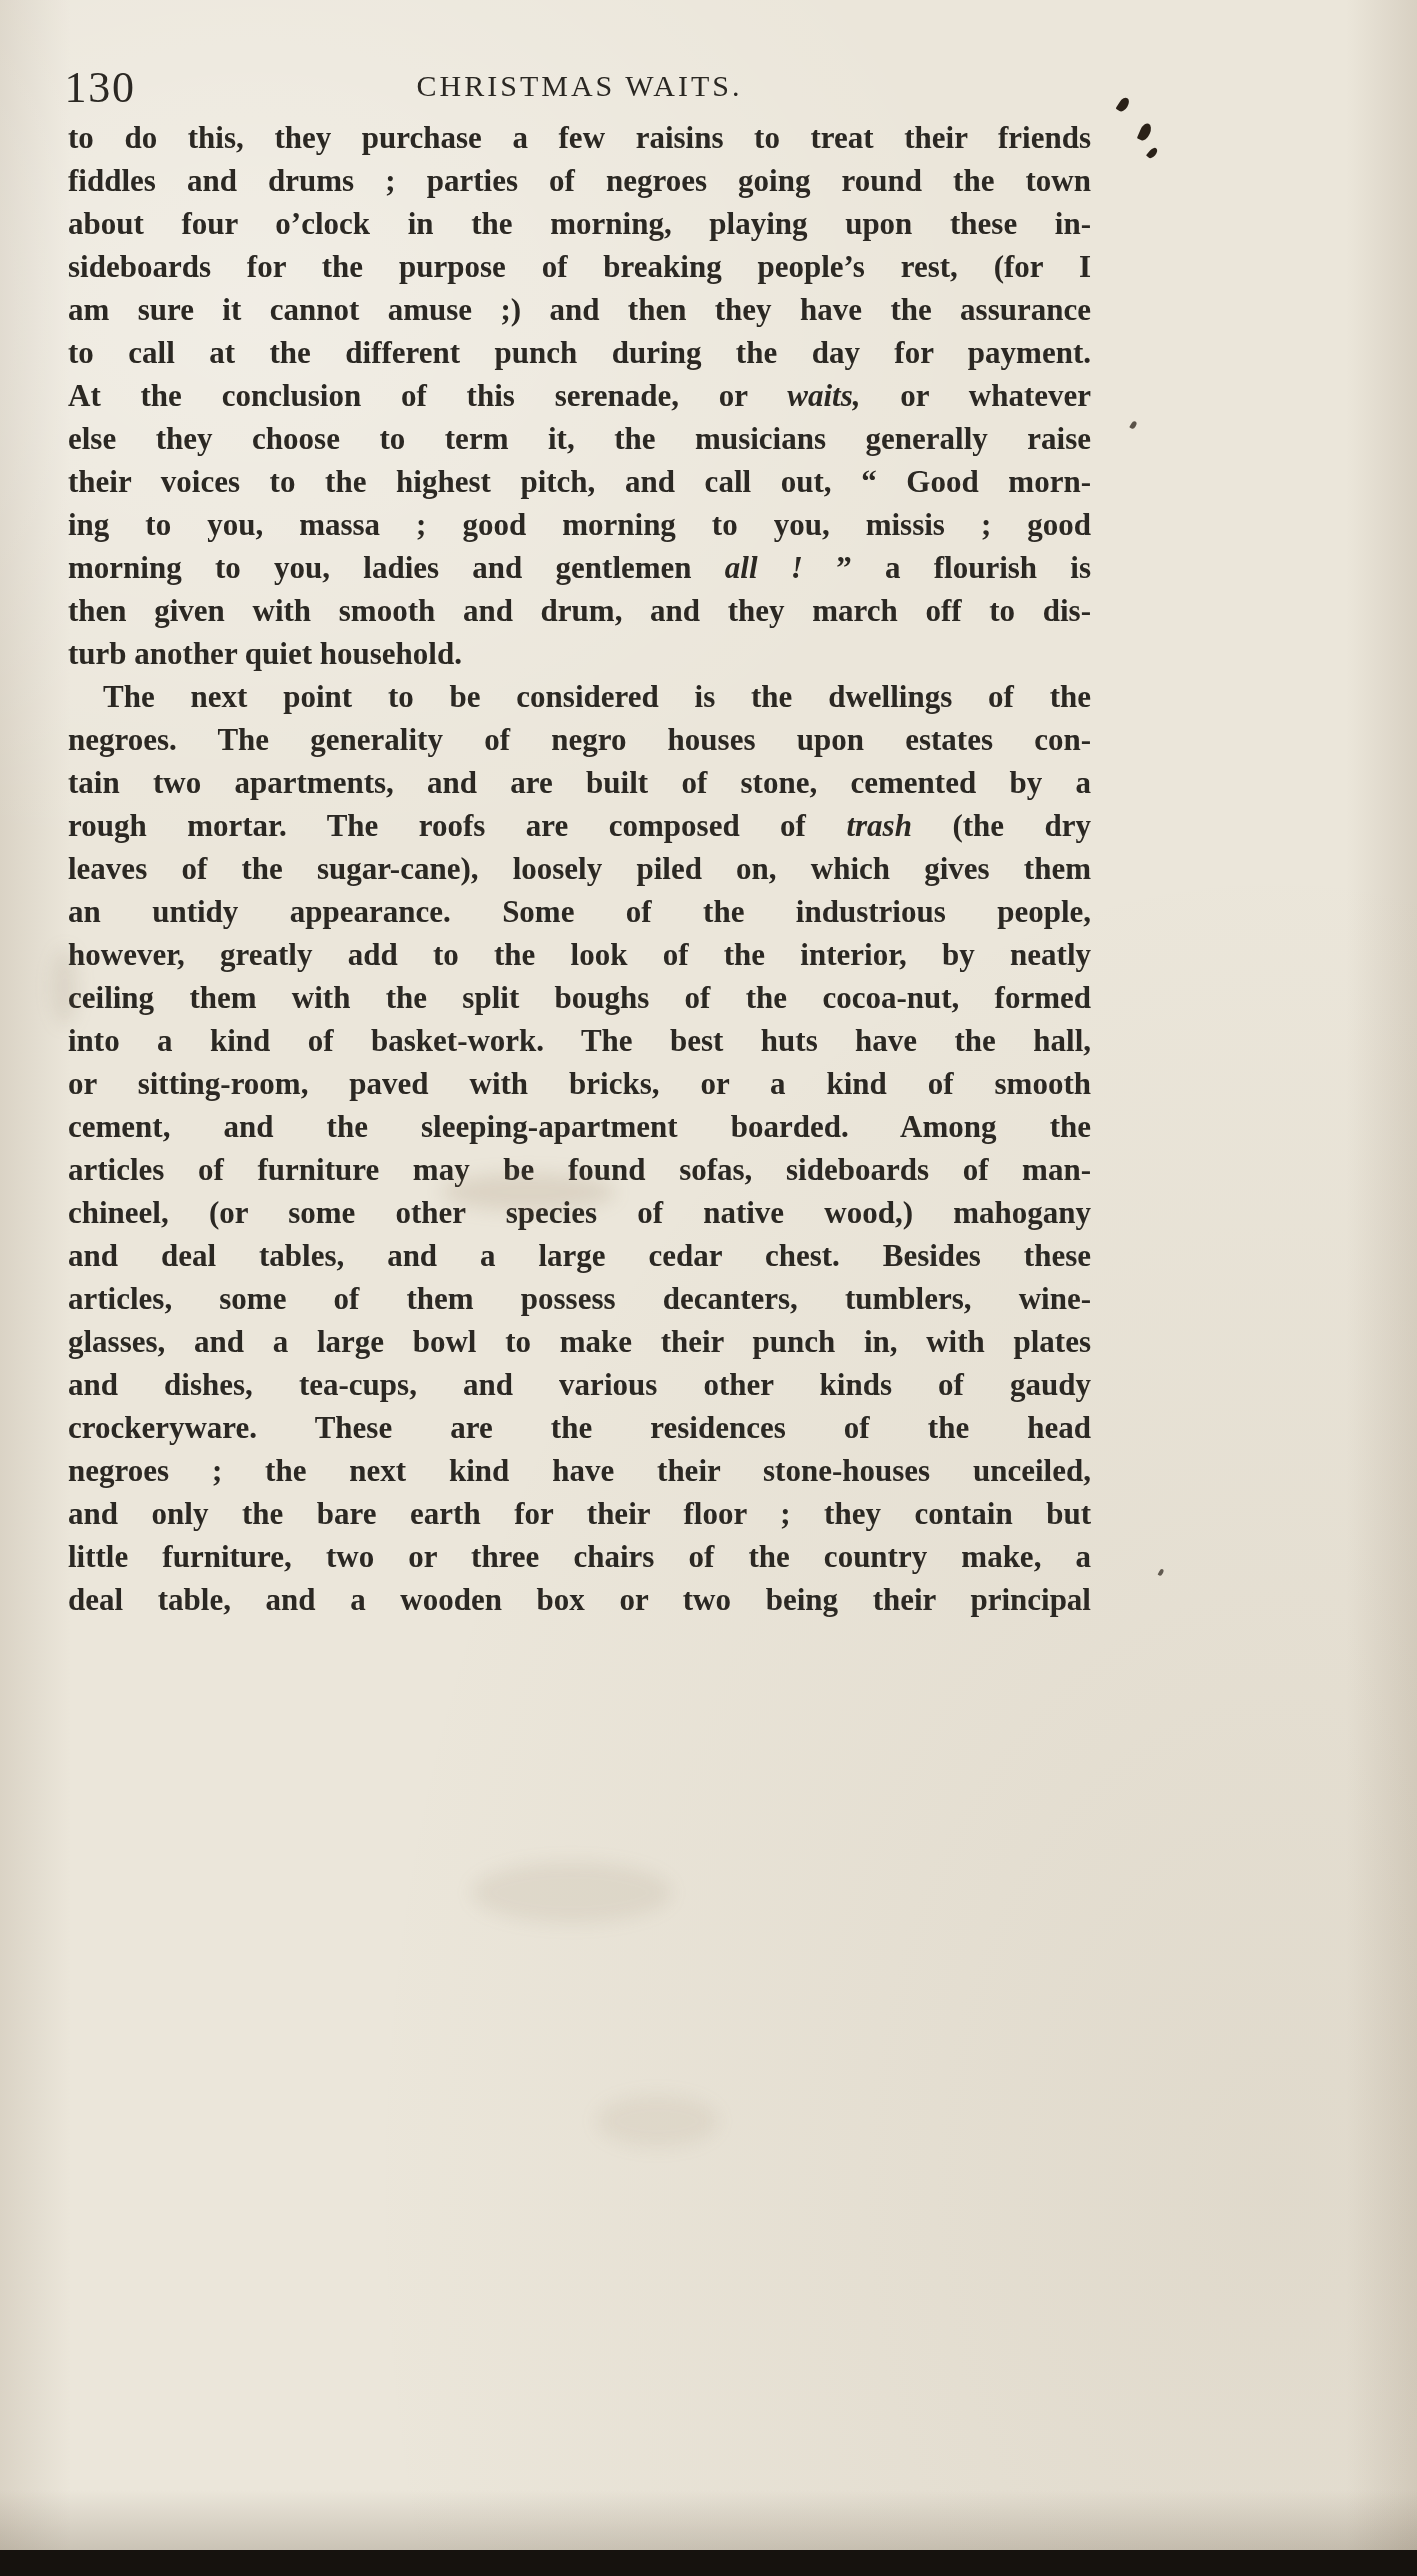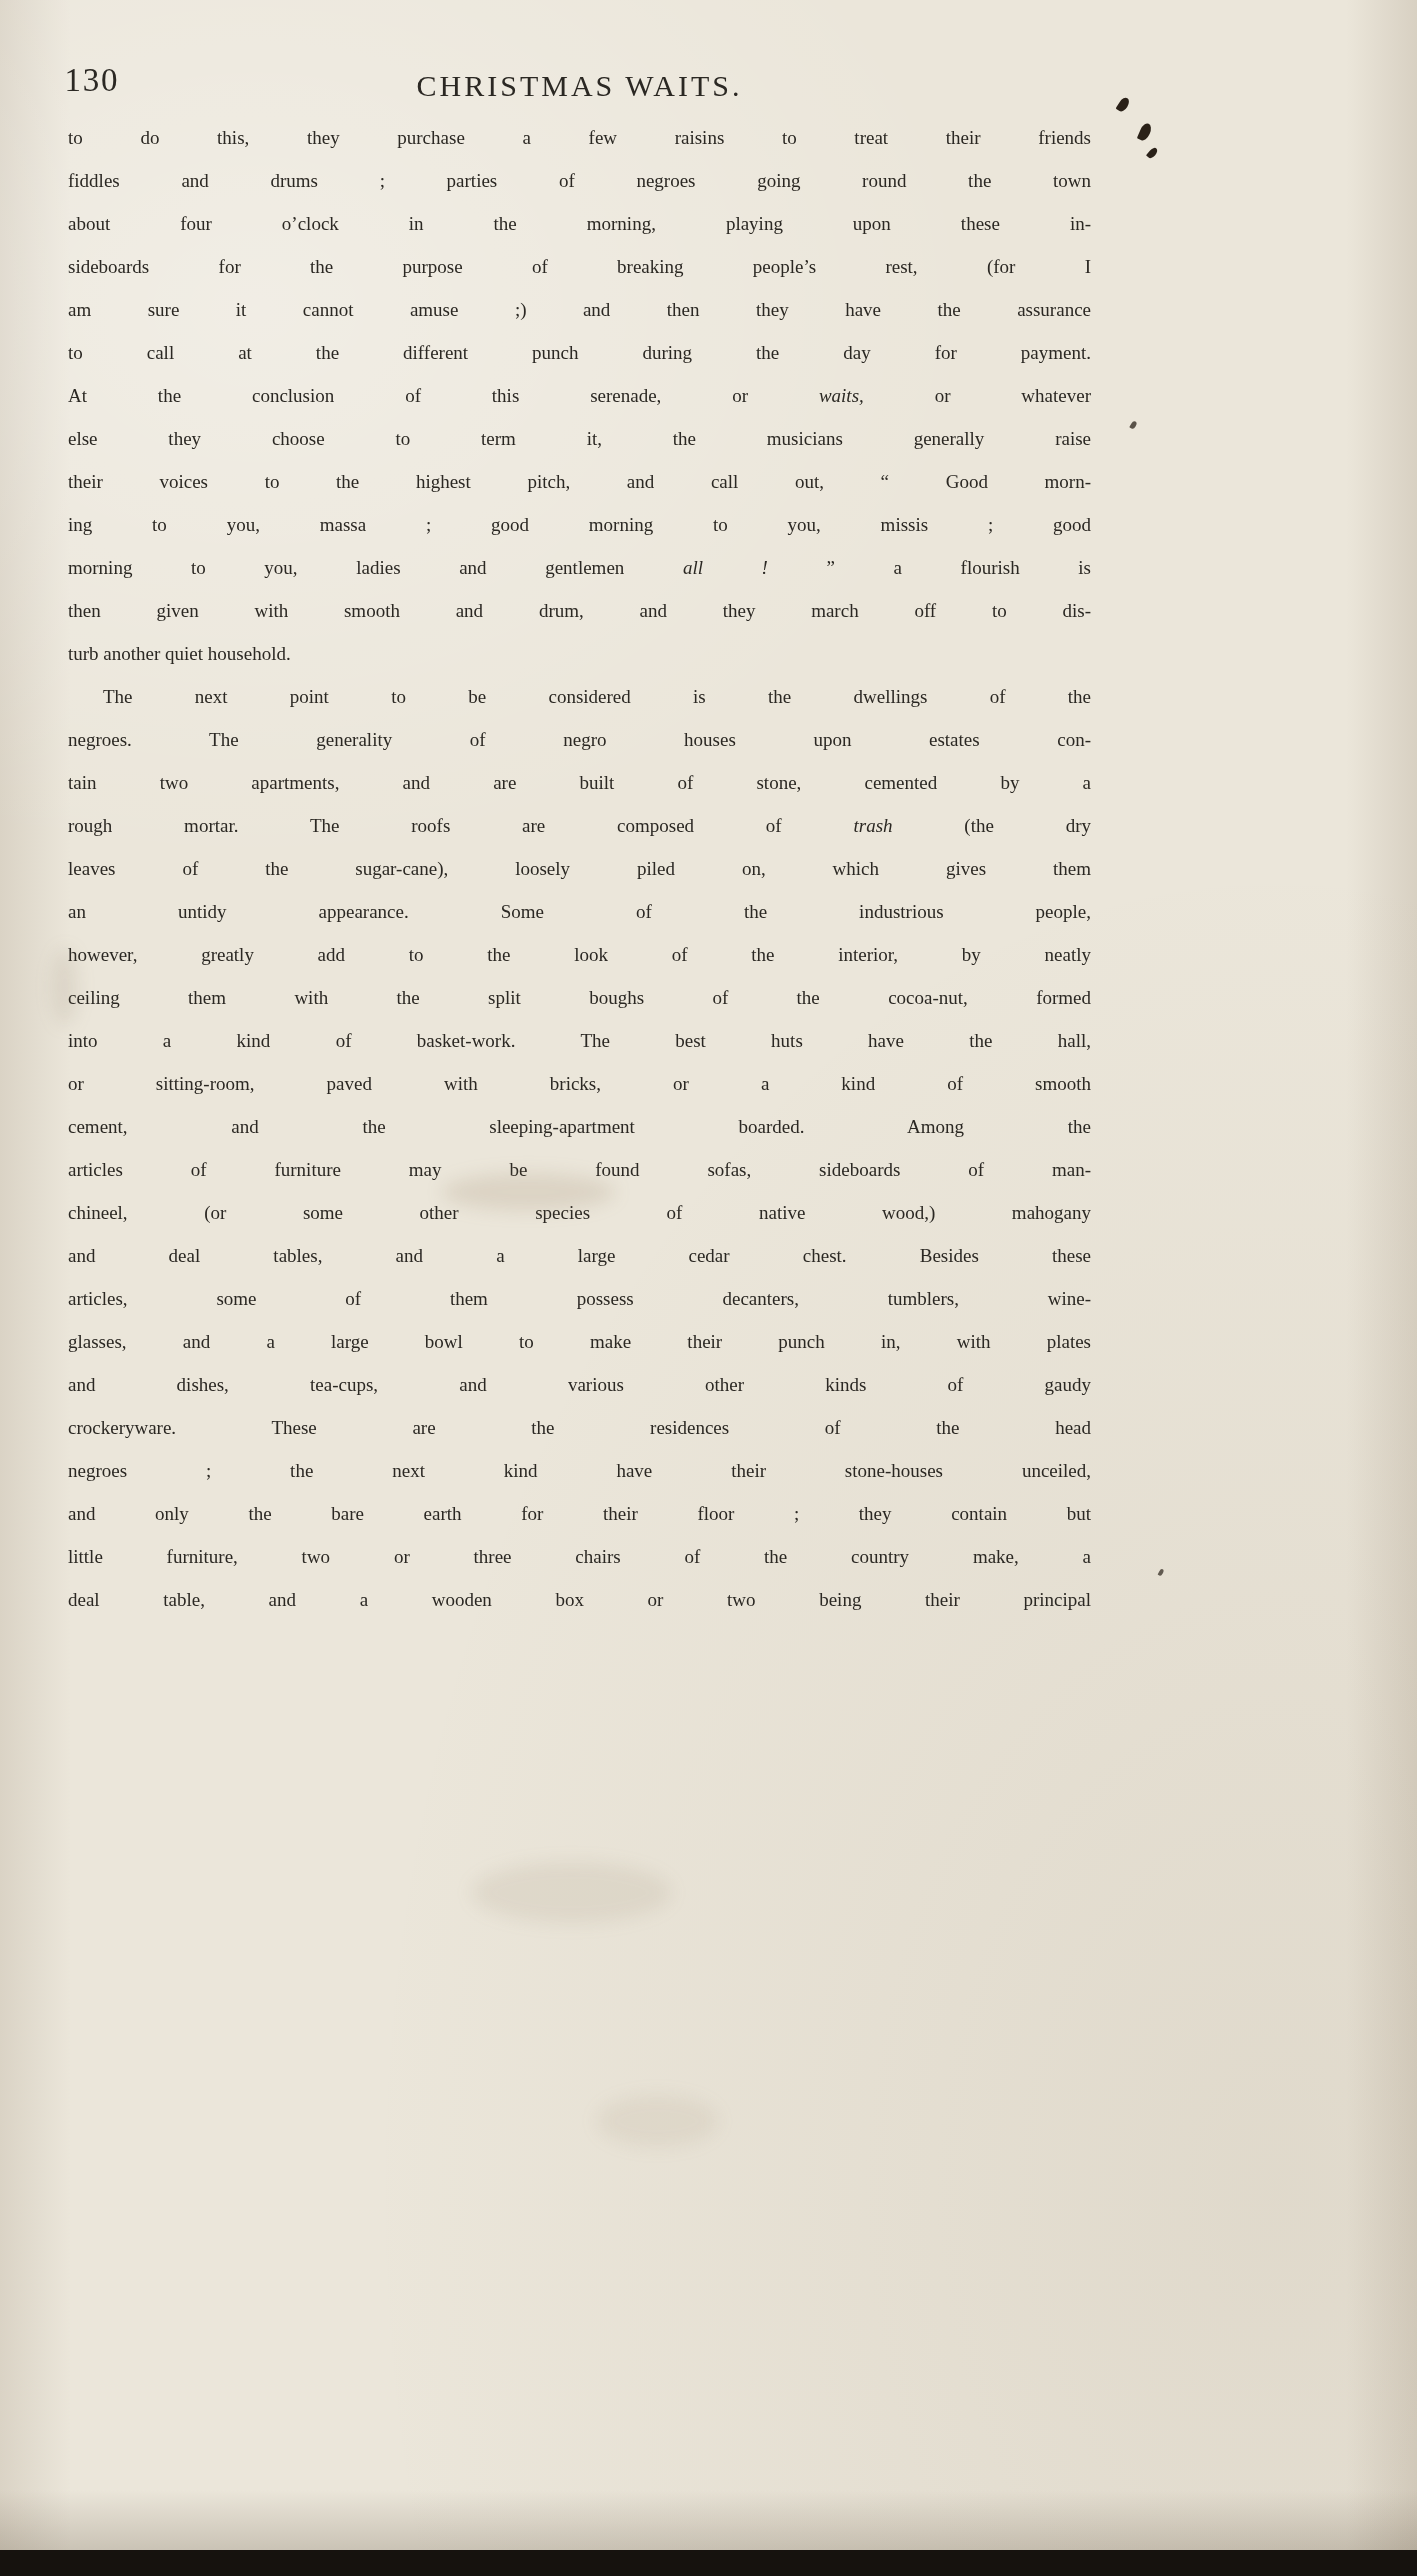--- a/index.html
+++ b/index.html
@@ -24,36 +24,37 @@
     position: absolute;
     left: 68px;
     top: 64px;
     width: 1023px;
     height: 43px;
   }
   .page-num {
     position: absolute;
     left: -3.5px;
     top: -1.7px;
-    font-size: 33px;
+    font-size: 44px;
     letter-spacing: 1.7px;
   }
   .running-head {
     text-align: center;
     font-size: 30px;
     letter-spacing: 3px;
     padding-top: 5.2px;
   }
   .body-text {
     position: absolute;
     left: 68px;
     top: 116px;
     width: 1023px;
-    font-size: 19px;
+    font-size: 31px;
     line-height: 43px;
+    font-weight: bold;
   }
   .line {
     text-align: justify;
     text-align-last: justify;
   }
   .line.flushleft { text-align-last: left; }
   .line.indent { text-indent: 35px; }
   .line i { font-style: italic; }
 
   

